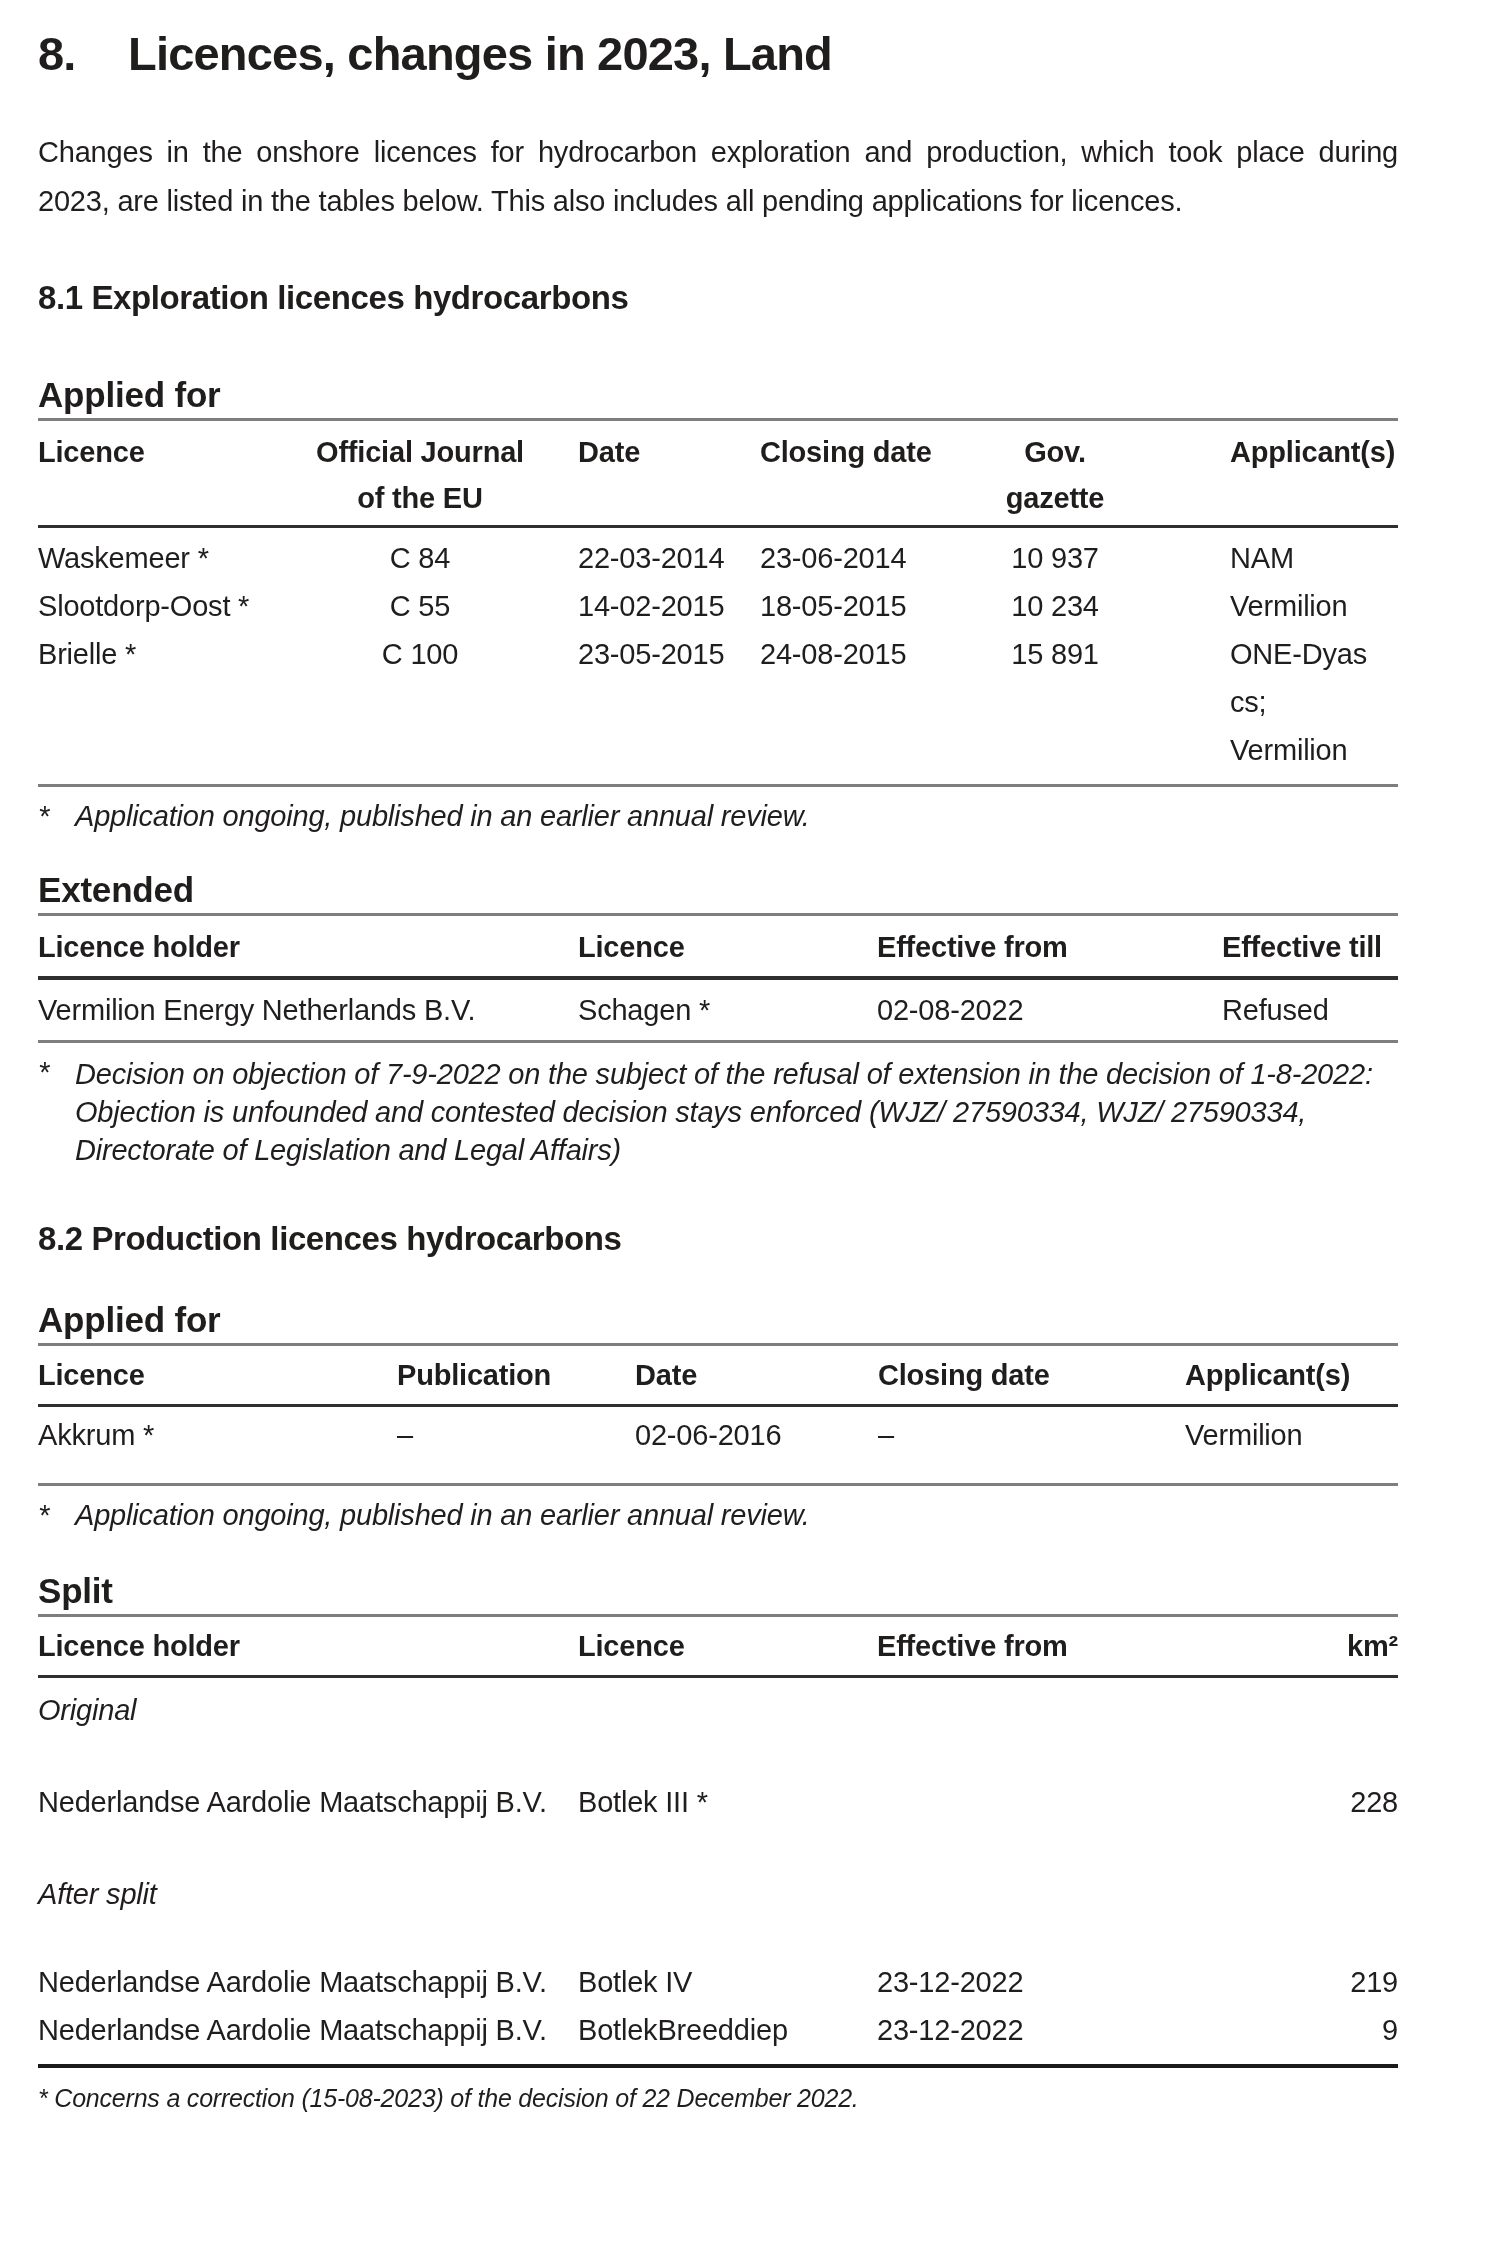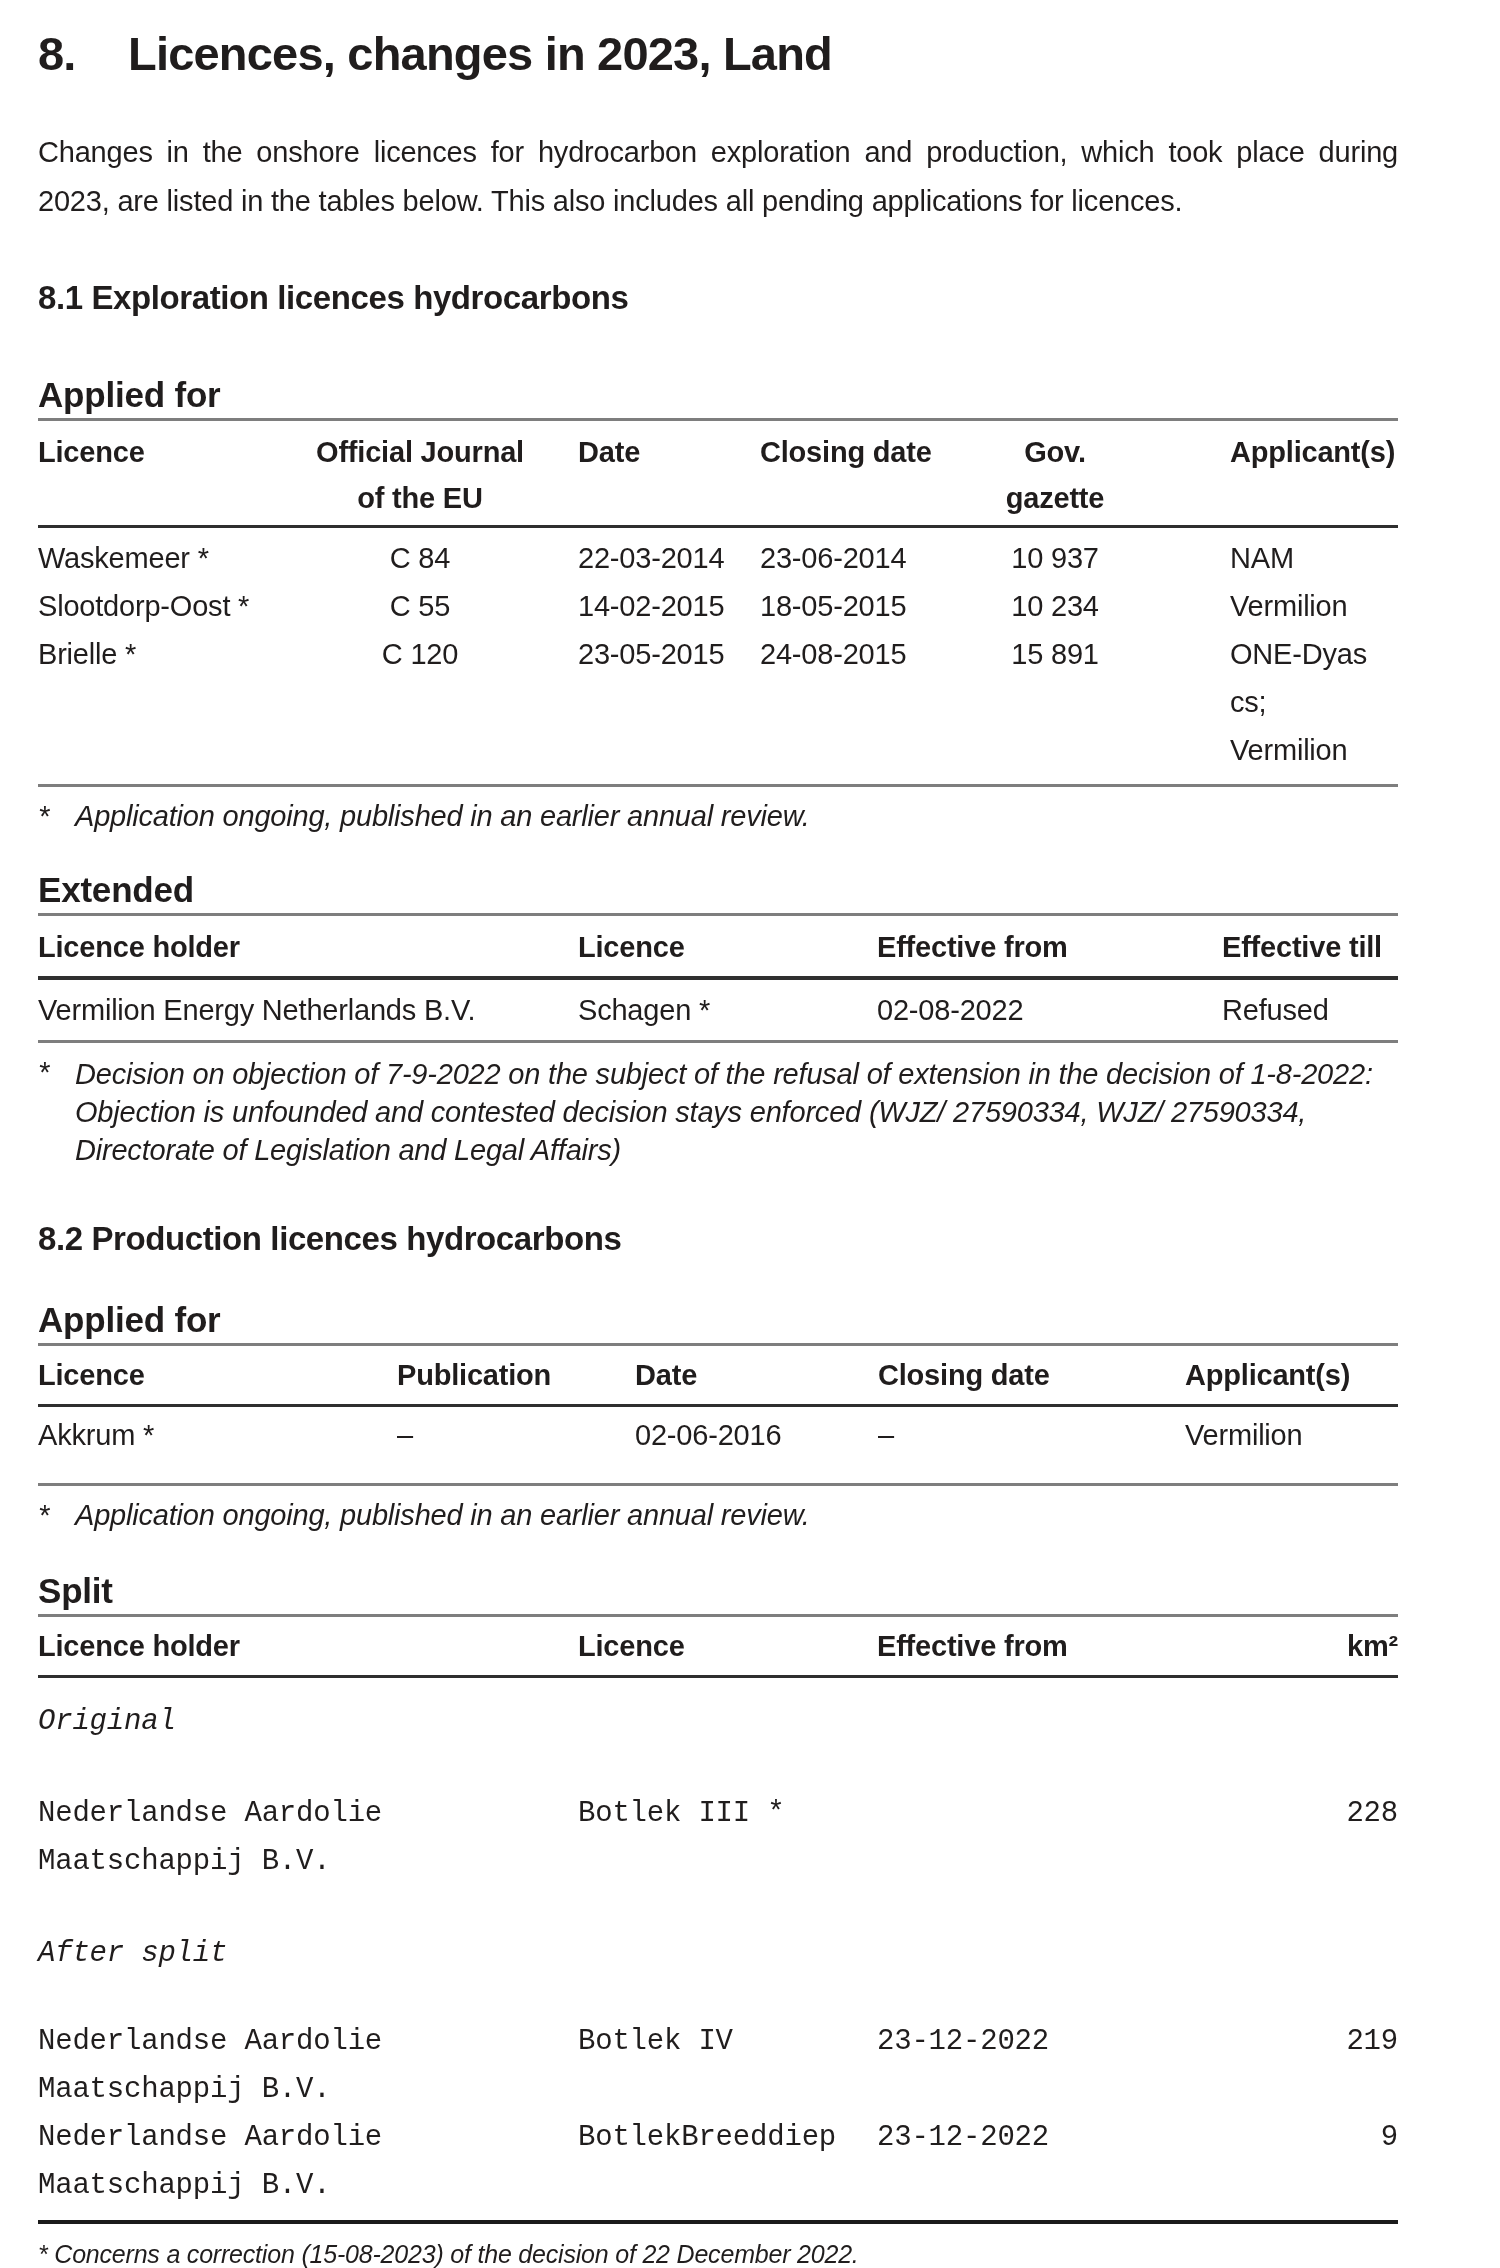--- a/index.html
+++ b/index.html
@@ -69,21 +69,21 @@
   .text4 { grid-template-columns: 540px 299px 345px 176px; }
   .text4-hdr { padding: 8px 0 6px 0; }
   .text4-rows { padding: 6px 0 6px 0; }
   
   .t82 { grid-template-columns: 359px 238px 243px 307px 213px; }
   .t82-hdr { padding: 6px 0 6px 0; }
   .t82-rows { padding: 4px 0 24px 0; }
   
   .tsplit { grid-template-columns: 540px 299px 258px 263px; }
   .tsplit-hdr { padding: 6px 0 6px 0; }
-  .tsplit-rows { padding: 20px 0 10px 0; font-family: Liberation Mono, monospace; }
+  .tsplit-rows { padding: 8px 0 10px 0; }
   .gap44 { margin-bottom: 44px; }
   .gap40 { margin-bottom: 40px; }
   
   .fn {
     display: flex;
     margin-top: 12px;
     font-size: 29px;
     font-style: italic;
     letter-spacing: -0.2px;
     line-height: 34px;
@@ -138,21 +138,21 @@
     <div class="grid t81">
       <div>Slootdorp-Oost *</div>
       <div class="c-center">C 55</div>
       <div class="pad38">14-02-2015</div>
       <div>18-05-2015</div>
       <div class="c-center">10 234</div>
       <div class="pad95">Vermilion</div>
     </div>
     <div class="grid t81">
       <div>Brielle *</div>
-      <div class="c-center">C 120</div>
+      <div class="c-center">C 100</div>
       <div class="pad38">23-05-2015</div>
       <div>24-08-2015</div>
       <div class="c-center">15 891</div>
       <div class="pad95">
         <div>ONE-Dyas cs;</div>
         <div>Vermilion</div>
       </div>
     </div>
   </div>
   <div class="rule rule-gray" style="margin-top:0;"></div>

